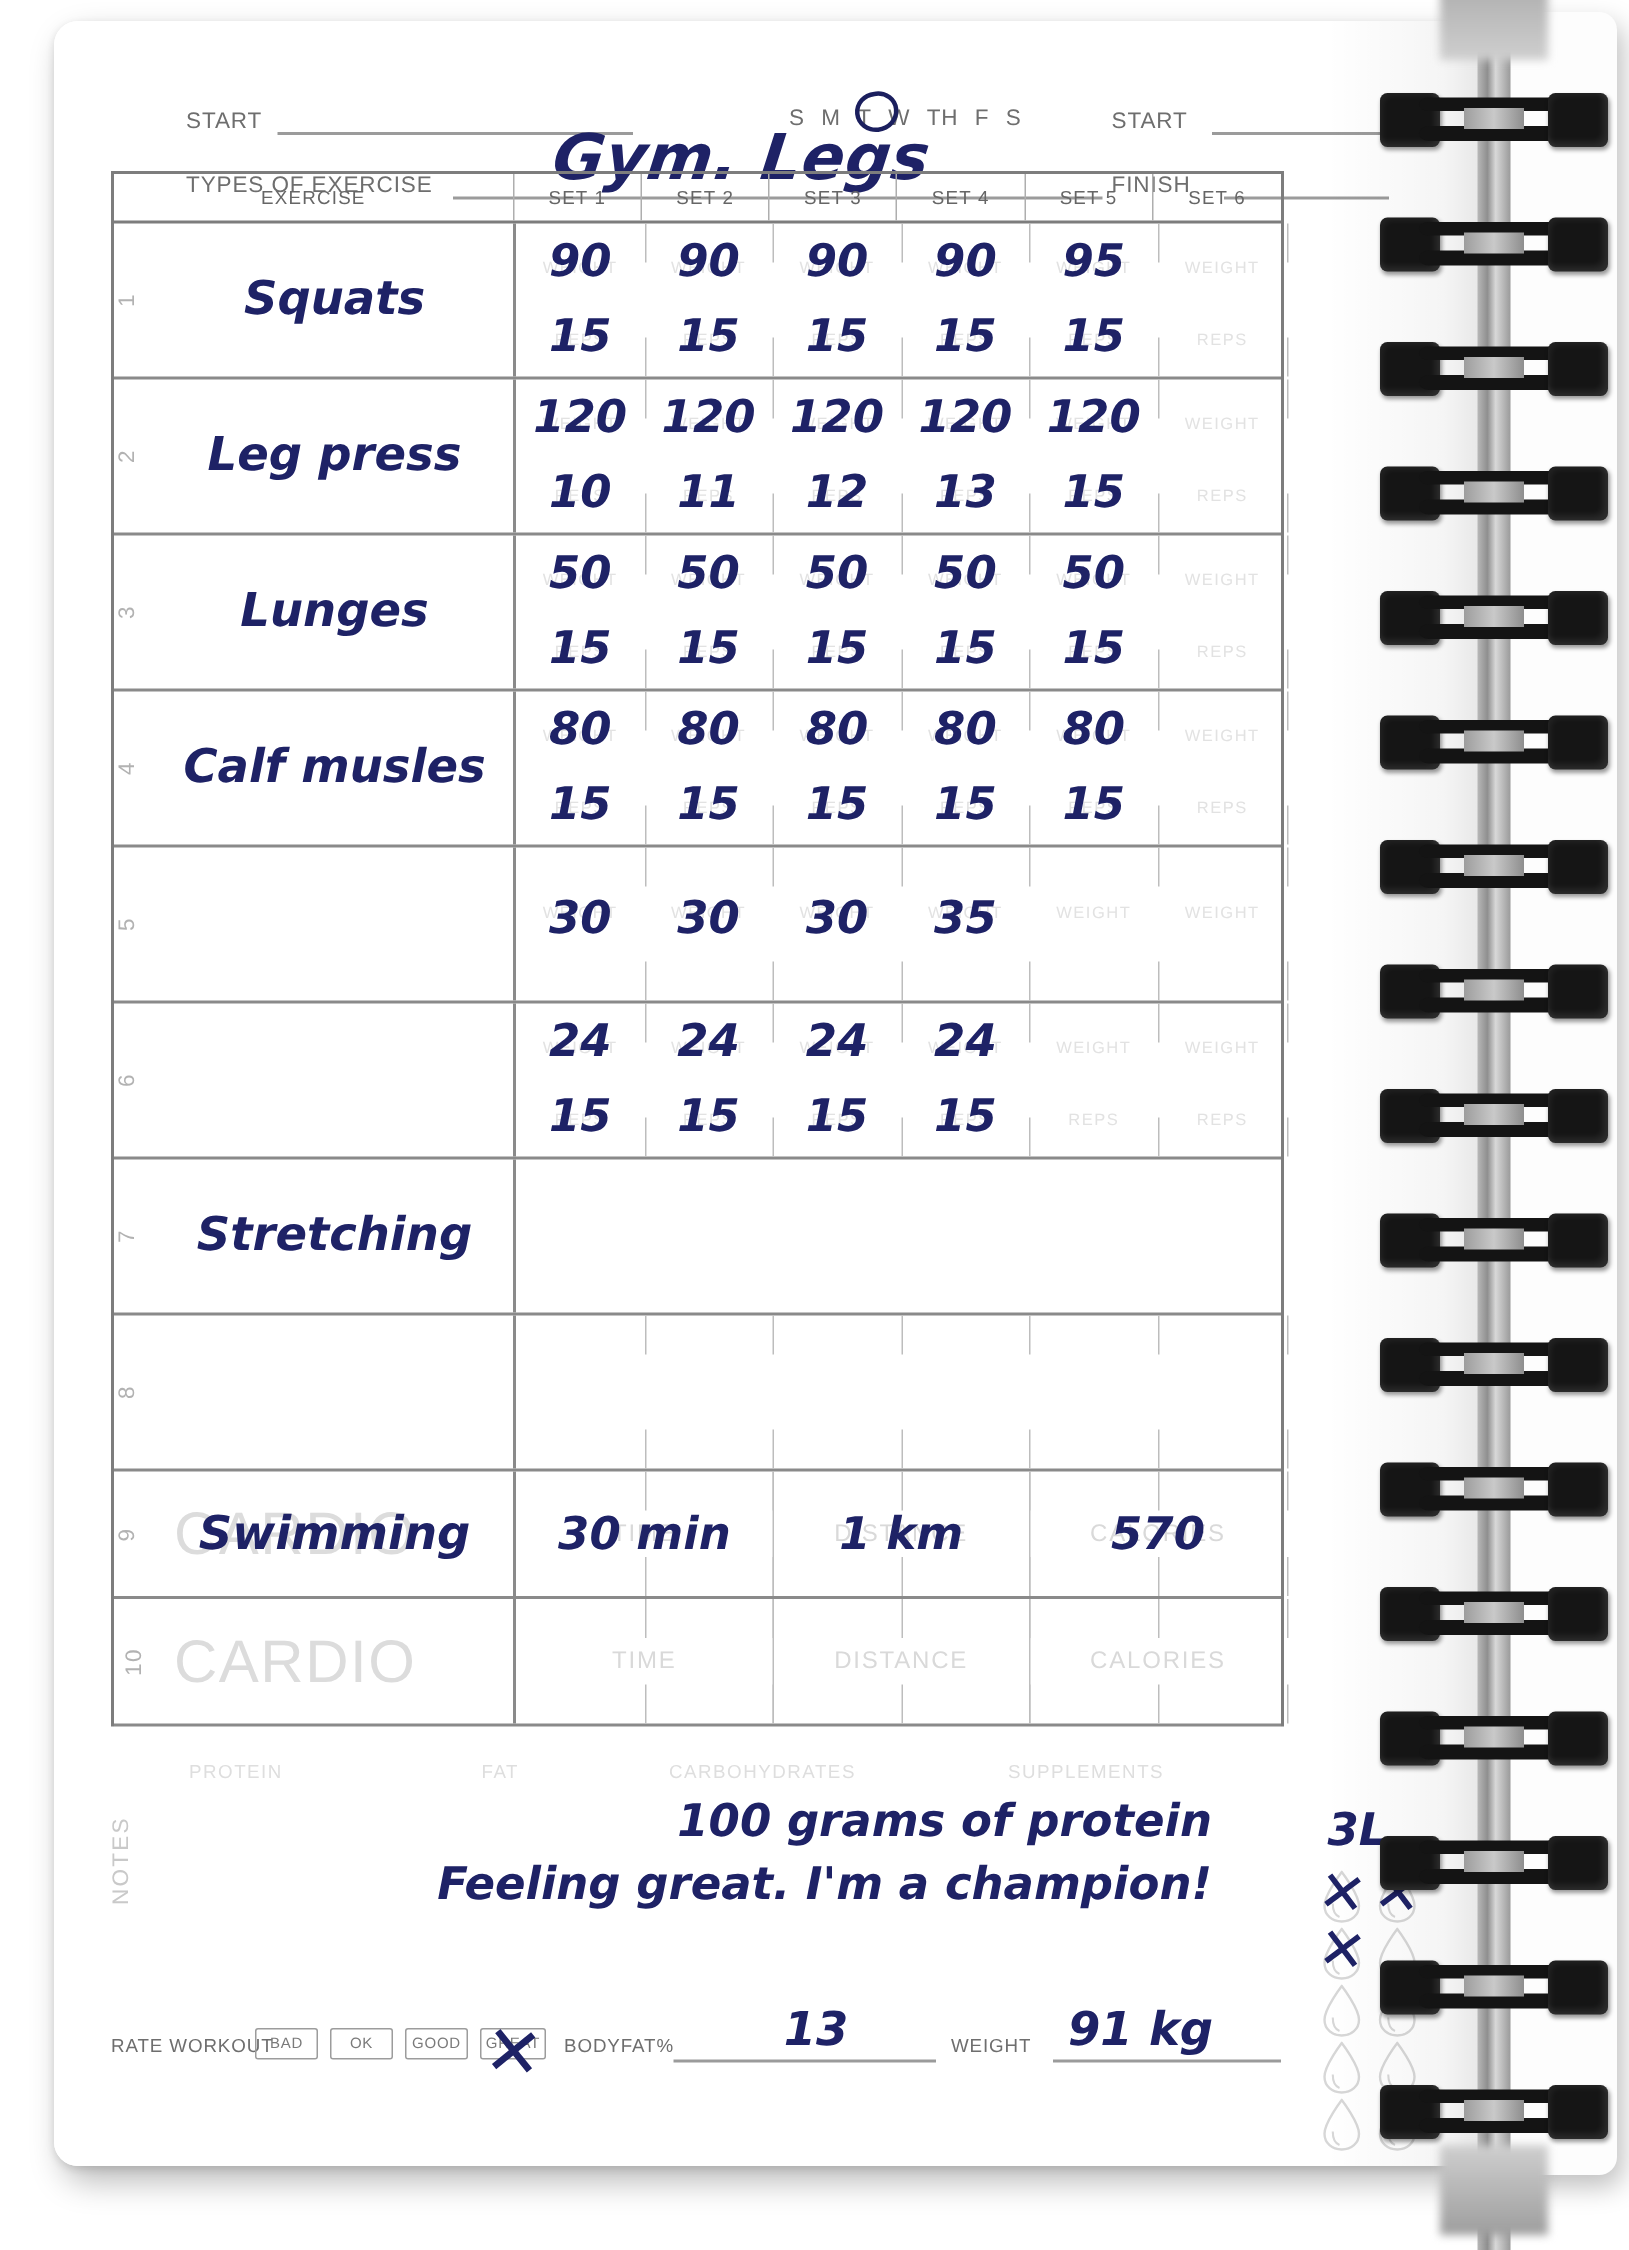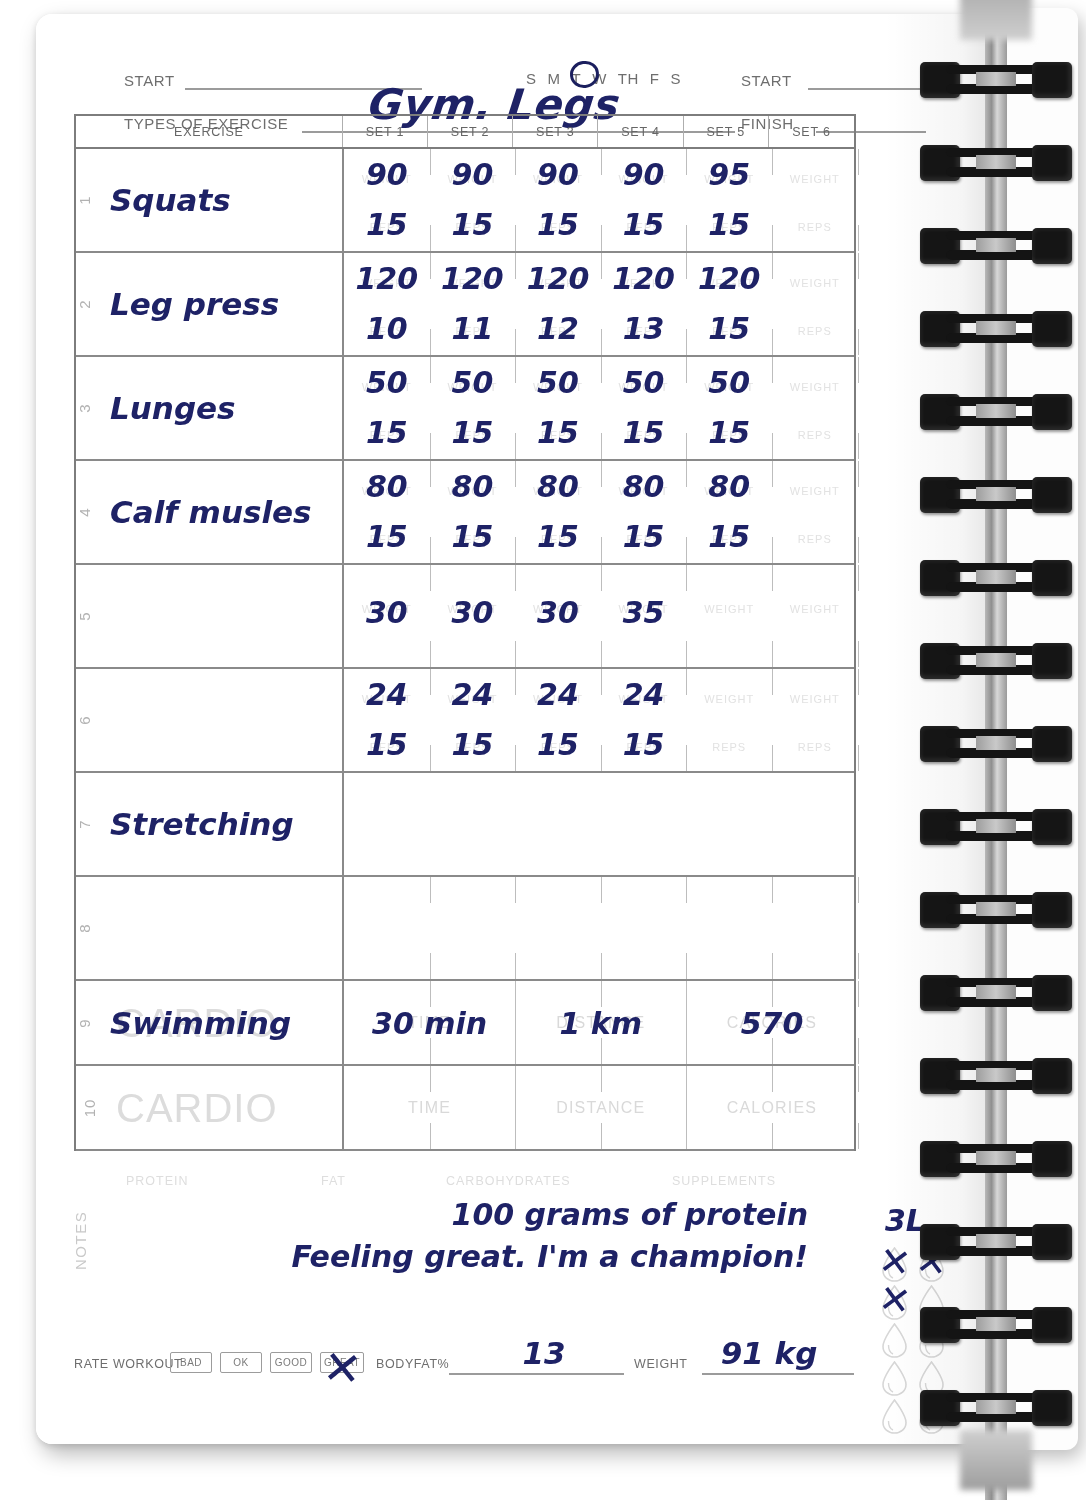--- a/index.html
+++ b/index.html
@@ -218,20 +218,21 @@
     color: #b2b2b2;
     font-size: 15px;
     letter-spacing: 1px;
   }
   .ex-name {
     position: absolute;
     left: 34px; right: 6px; top: 50%;
     transform: translateY(-50%);
     font-size: 31px;
     line-height: 1.0;
+    text-align: center;
     transform-origin: center;
   }
   .ex-name.two-line { font-size: 27px; line-height: 1.05; }
   .ex-name.ghost-cardio {
     color: #dcdcdc;
     font-style: normal;
     font-weight: 400;
     font-family: "Liberation Sans", sans-serif;
     font-size: 40px;
     letter-spacing: 1px;
@@ -785,21 +786,21 @@
       <div class="rate-box" style="left:196px;width:42px">GOOD</div>
       <div class="rate-box" style="left:246px;width:44px">GREAT</div>
       <div class="rate-x" style="left:249px;top:6px">✕</div>
 
       <div class="lbl2" style="left:302px">BODYFAT%</div>
       <div class="f-rule" style="left:375px;width:175px"></div>
       <div class="hand f-hand" style="left:430px;width:80px;text-align:center">13</div>
 
       <div class="lbl2" style="left:560px">WEIGHT</div>
       <div class="f-rule" style="left:628px;width:152px"></div>
-      <div class="hand f-hand" style="left:620px;width:150px;text-align:center">91 kg</div>
+      <div class="hand f-hand" style="left:638px;width:150px;">91 kg</div>
     </div>
 
     <div class="water">
       <div class="hand water-hand">3L</div>
       <div id="drops-host">
           <div class="drop" style="left: 0px; top: 38px;">
             <svg viewBox="0 0 27 35">
               <path d="M13.5 1 C13.5 1 2 16 2 23.5 C2 29.8 7.1 34 13.5 34 C19.9 34 25 29.8 25 23.5 C25 16 13.5 1 13.5 1 Z" fill="none" stroke="#d7d7d7" stroke-width="1.6"></path>
               <path d="M7.5 22 C7.5 27 9.5 30 12 31" fill="none" stroke="#d7d7d7" stroke-width="1.4"></path>
             </svg>

